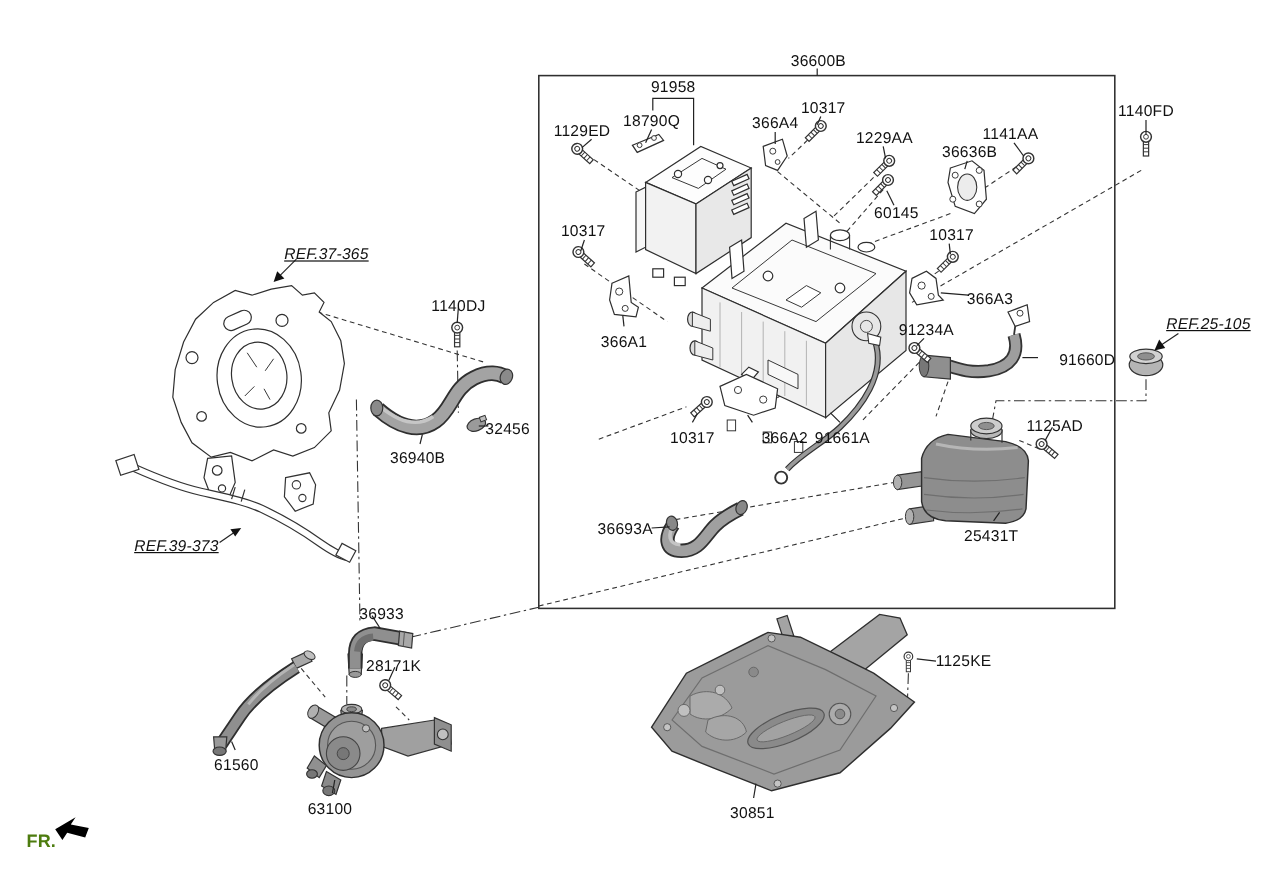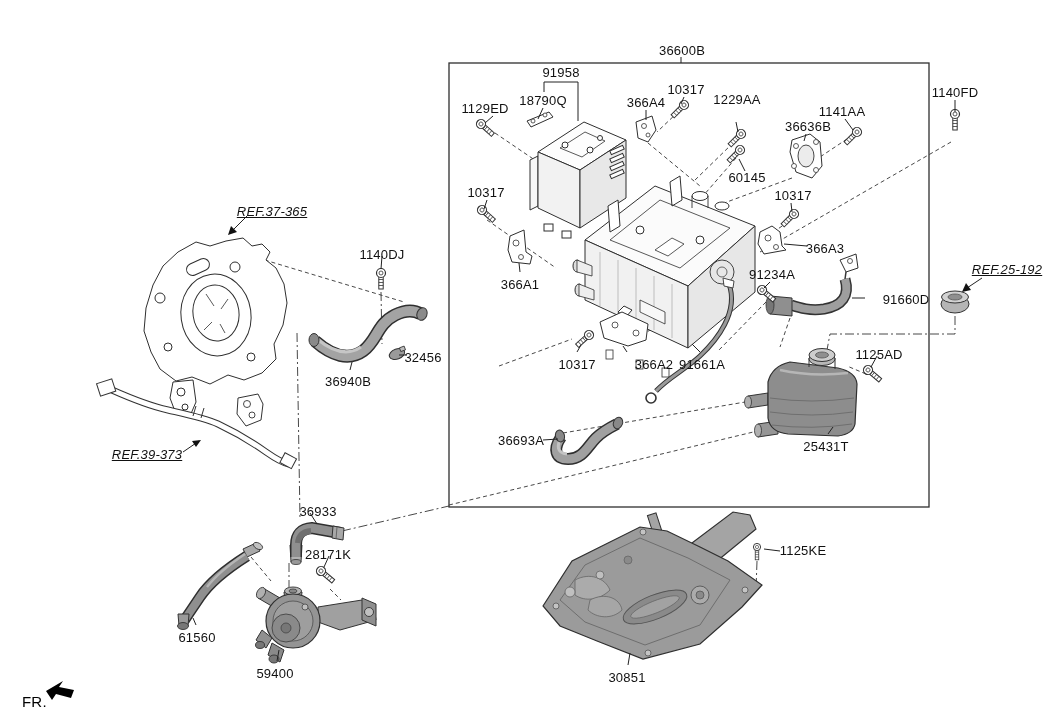--- a/index.html
+++ b/index.html
@@ -2,21 +2,21 @@
 <html><head>
 <meta charset="utf-8">
 <style>
   html,body{margin:0;padding:0;background:#fff;}
   #stage{position:relative;width:1063px;height:727px;background:#ffffff;overflow:hidden;
          font-family:"Liberation Sans", sans-serif;}
   #art{position:absolute;left:0;top:0;}
   .lbl{position:absolute;transform:translateX(-50%);font-size:13px;line-height:15px;
        color:#111;white-space:nowrap;letter-spacing:.2px;}
   .ref{text-decoration:underline;font-style:italic;}
-  .fr{transform:none;font-weight:normal;font-size:15px;color:#000000;}
+  .fr{transform:none;font-weight:bold;font-size:15px;color:#4d7c0f;}
 </style>
 </head>
 <body>
 
 <div id="stage">
 
 <svg id="art" width="1063" height="727" viewBox="0 0 1063 727" xmlns="http://www.w3.org/2000/svg">
   <defs>
     <g id="bolt">
       <rect x="3" y="-2.2" width="13" height="4.4" fill="#fff" stroke="#333" stroke-width="1"></rect>
@@ -351,43 +351,43 @@
     <path d="M46,691 L63,681 L59,687 L74,690 L71,698 L56,694 L52,700 Z" fill="#000"></path>
   </g>
 </svg>
 
   <div class="lbl" style="left:682px;top:43px">36600B</div>
   <div class="lbl" style="left:561px;top:65px">91958</div>
   <div class="lbl" style="left:543px;top:93px">18790Q</div>
   <div class="lbl" style="left:485px;top:101px">1129ED</div>
   <div class="lbl" style="left:646px;top:95px">366A4</div>
   <div class="lbl" style="left:686px;top:82px">10317</div>
-  <div class="lbl" style="left:737px;top:92px">1229AA</div>
+  <div class="lbl" style="left:737px;top:107px">1229AA</div>
   <div class="lbl" style="left:808px;top:119px">36636B</div>
   <div class="lbl" style="left:842px;top:104px">1141AA</div>
   <div class="lbl" style="left:955px;top:85px">1140FD</div>
   <div class="lbl" style="left:486px;top:185px">10317</div>
   <div class="lbl" style="left:747px;top:170px">60145</div>
   <div class="lbl" style="left:793px;top:188px">10317</div>
   <div class="lbl" style="left:825px;top:241px">366A3</div>
   <div class="lbl" style="left:520px;top:277px">366A1</div>
   <div class="lbl" style="left:772px;top:267px">91234A</div>
   <div class="lbl" style="left:906px;top:292px">91660D</div>
-  <div class="lbl ref" style="left:1007px;top:262px">REF.25-192</div>
+  <div class="lbl ref" style="left:1007px;top:262px">REF.25-105</div>
   <div class="lbl" style="left:577px;top:357px">10317</div>
   <div class="lbl" style="left:654px;top:357px">366A2</div>
   <div class="lbl" style="left:702px;top:357px">91661A</div>
   <div class="lbl" style="left:879px;top:347px">1125AD</div>
   <div class="lbl" style="left:521px;top:433px">36693A</div>
   <div class="lbl" style="left:826px;top:439px">25431T</div>
   <div class="lbl ref" style="left:272px;top:204px">REF.37-365</div>
   <div class="lbl" style="left:382px;top:247px">1140DJ</div>
   <div class="lbl" style="left:423px;top:350px">32456</div>
   <div class="lbl" style="left:348px;top:374px">36940B</div>
   <div class="lbl ref" style="left:147px;top:447px">REF.39-373</div>
   <div class="lbl" style="left:318px;top:504px">36933</div>
   <div class="lbl" style="left:328px;top:547px">28171K</div>
   <div class="lbl" style="left:197px;top:630px">61560</div>
-  <div class="lbl" style="left:275px;top:666px">59400</div>
+  <div class="lbl" style="left:275px;top:666px">63100</div>
   <div class="lbl" style="left:803px;top:543px">1125KE</div>
   <div class="lbl" style="left:627px;top:670px">30851</div>
   <div class="lbl fr" style="left:22px;top:694px">FR.</div>
 </div>
 
 </body></html>

